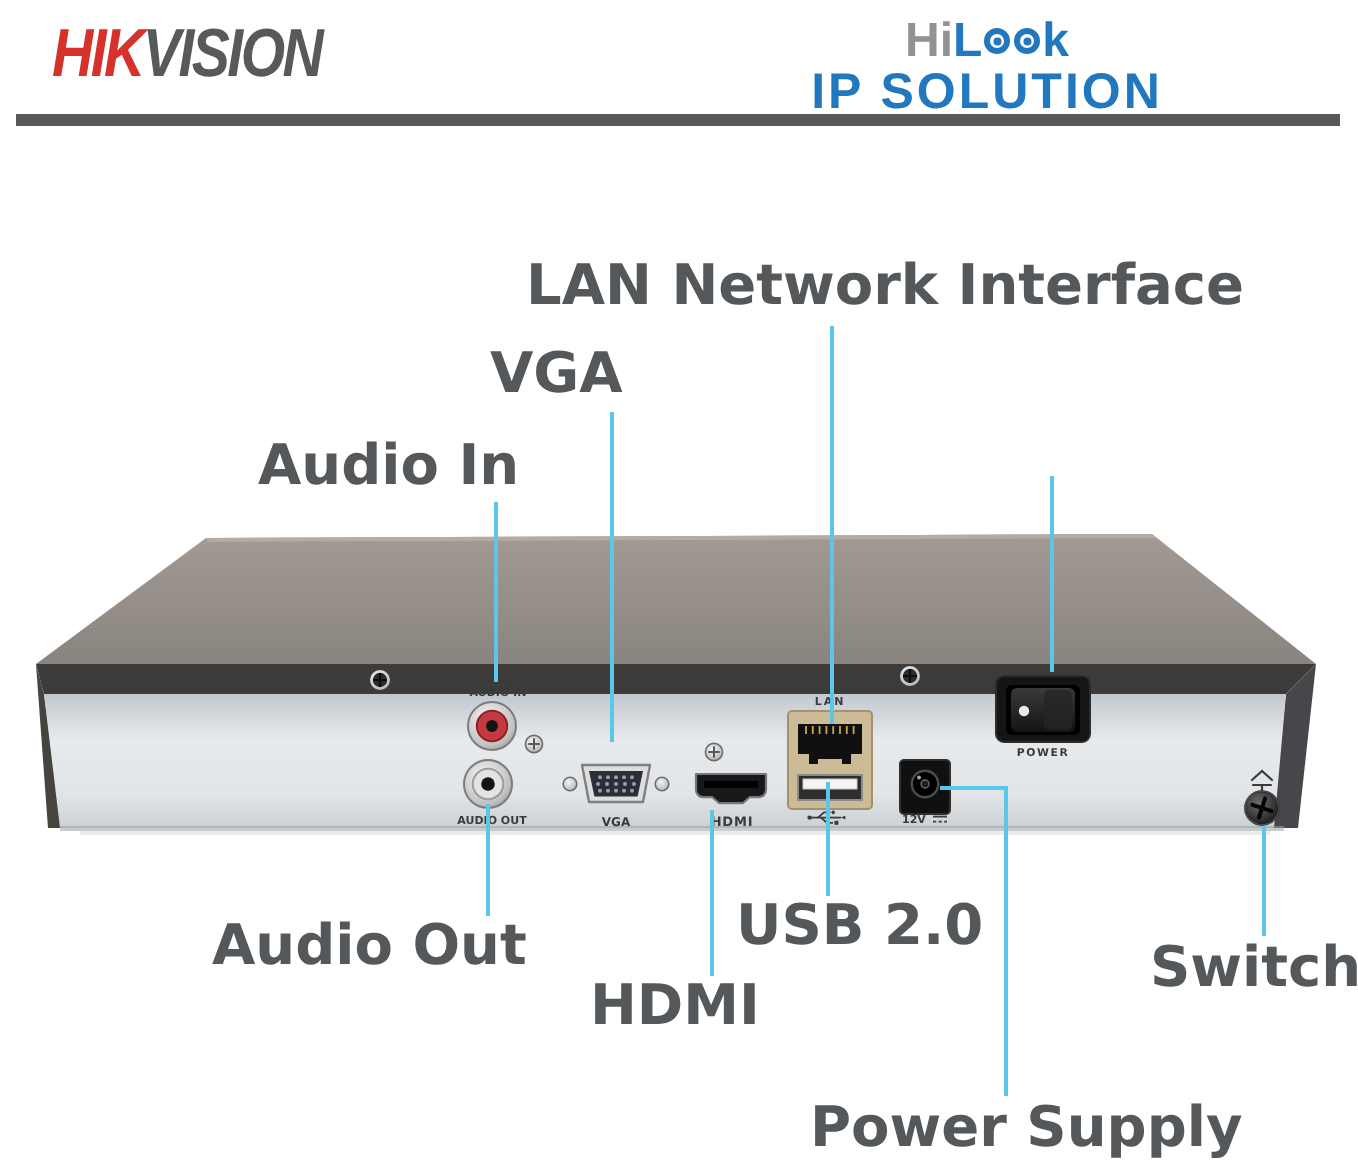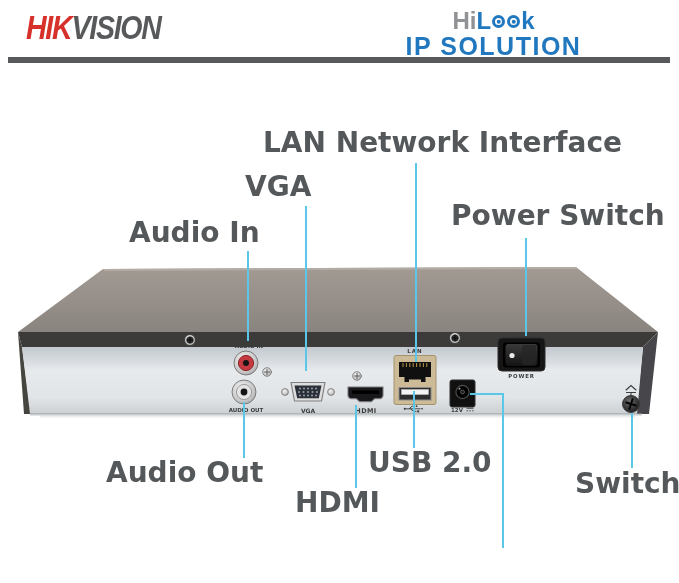--- a/index.html
+++ b/index.html
@@ -57,26 +57,26 @@
     <div class="hilook-line">
       <span class="hilook-gray">Hi</span><span class="hilook-blue">L</span><span class="eye-o"></span><span class="eye-o"></span><span class="hilook-blue">k</span>
     </div>
     <div class="ip-solution">IP SOLUTION</div>
   </div>
 
   <div class="divider"></div>
 
   <div class="callout-label" style="left:263px;top:127px;">LAN Network Interface</div>
   <div class="callout-label" style="left:245px;top:171px;">VGA</div>
-  <div class="callout-label" style="left:451px;top:200px;">Power Switch</div>
   <div class="callout-label" style="left:129px;top:217px;">Audio In</div>
   <div class="callout-label" style="left:106px;top:457px;">Audio Out</div>
   <div class="callout-label" style="left:368px;top:447px;">USB 2.0</div>
   <div class="callout-label" style="left:295px;top:487px;">HDMI</div>
   <div class="callout-label" style="left:575px;top:468px;">Switch</div>
+  <div class="callout-label" style="left:405px;top:548px;">Power Supply</div>
 
   <svg class="scene" width="679" height="583" viewBox="0 0 679 583">
     <defs>
       <linearGradient id="gTop" x1="0" y1="0" x2="0" y2="1">
         <stop offset="0" stop-color="#a29a93"></stop>
         <stop offset="0.6" stop-color="#948d88"></stop>
         <stop offset="1" stop-color="#89847f"></stop>
       </linearGradient>
       <linearGradient id="gPanel" x1="0" y1="0" x2="0" y2="1">
         <stop offset="0" stop-color="#c2c8ce"></stop>

